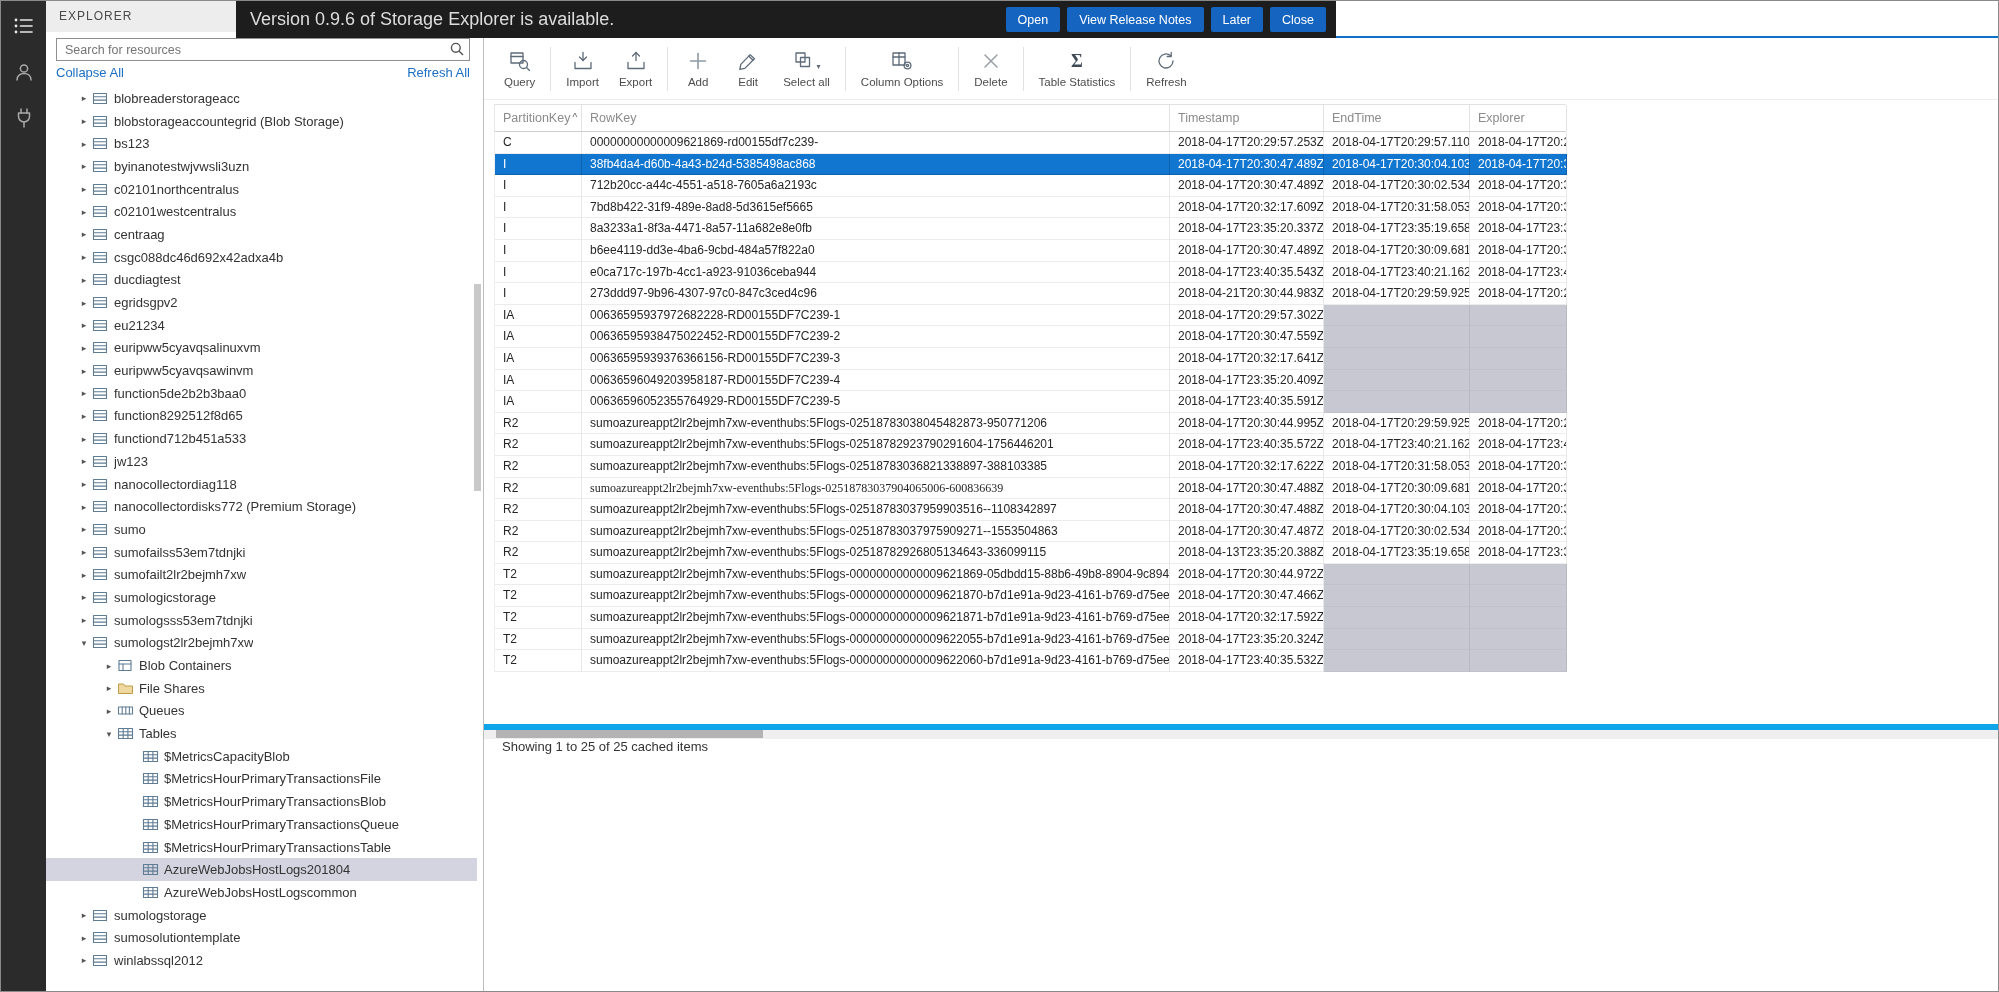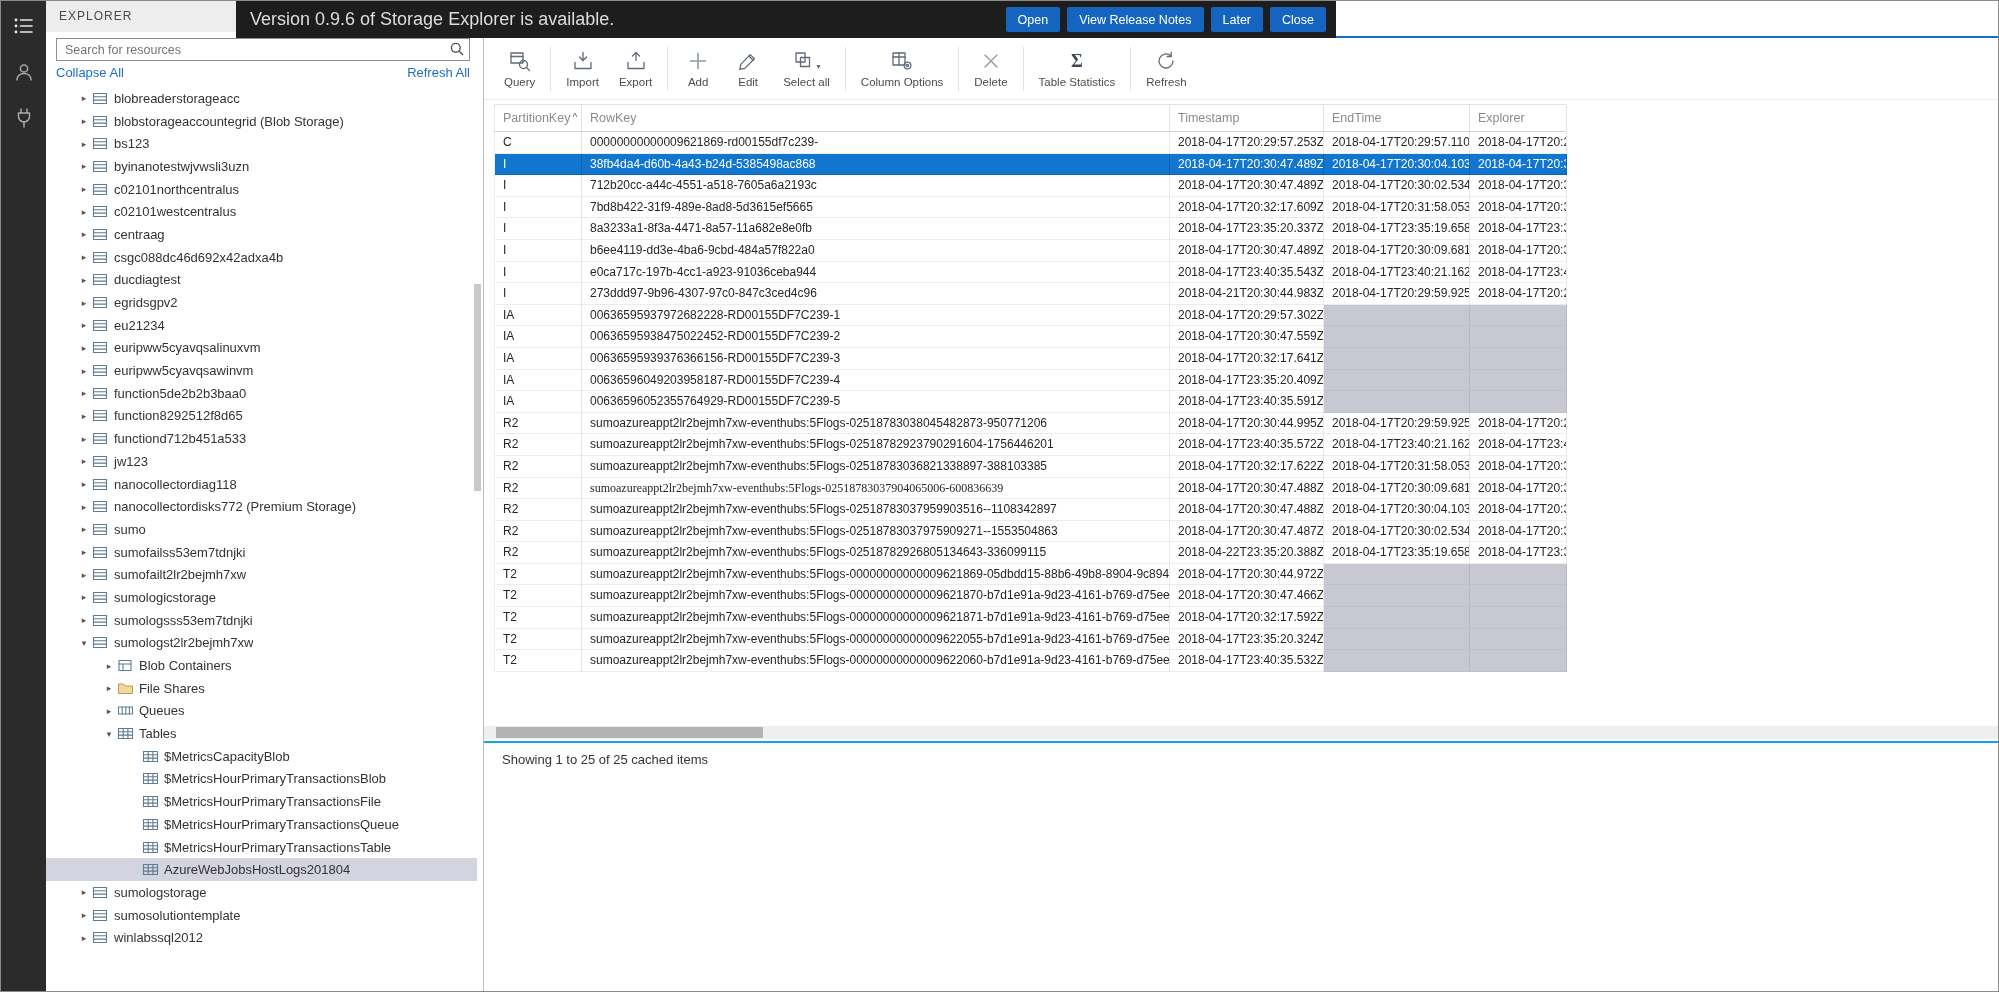--- a/index.html
+++ b/index.html
@@ -55,21 +55,21 @@
              white-space:nowrap; overflow:hidden; cursor:pointer; flex:0 0 auto; }
   .sort-caret { font-size:10px; color:#666; margin-left:2px; position:relative; top:-1px; }
   .grid-row { display:flex; height:21.6px; border-left:1px solid #efefef; cursor:pointer; }
   .g-cell { border-right:1px solid #e8e8e8; border-bottom:1px solid #ececec; font-size:12px; color:#262626;
             line-height:20.4px; padding-left:8px; white-space:nowrap; overflow:hidden; flex:0 0 auto; }
   .grid-row.selected .g-cell { background:var(--selection,#1176d0); color:#fff; border-right-color:#0d61ad; border-bottom-color:#0d61ad; }
   .g-cell.gray { background:var(--gray-cell,#c8c8d2); border-right-color:#b9b9c4; border-bottom-color:#c1c1cb; }
 
   .hscroll { position:absolute; left:0; top:688px; width:100%; height:13px; background:#efefef; }
   .hscroll-thumb { position:absolute; left:12px; top:1px; width:267px; height:11px; background:#b3b3b3; cursor:grab; }
-  .statusbar { position:absolute; left:0; top:703px; width:100%; border-top:2px solid #0ea5e9; padding:9px 0 0 18px;
+  .statusbar { position:absolute; left:0; top:686px; width:100%; border-top:6px solid #0ea5e9; padding:9px 0 0 18px;
                font-size:13px; color:#333; }
 </style>
 </head>
 <body>
 
 <div id="app">
 
   <div class="activity-bar">
       <div class="activity-icon">
         <svg width="24" height="24" viewBox="0 0 24 24" fill="none" stroke="#e8e8e8" stroke-width="1.6" stroke-linecap="round" stroke-linejoin="round">
@@ -450,34 +450,34 @@
           <span class="tree-arrow"></span>
           <span class="tree-icon">
             <svg width="17" height="15" viewBox="0 0 17 15" fill="none" stroke="#5f7c94" stroke-width="1.1" stroke-linecap="round" stroke-linejoin="round">
               <rect x="1.5" y="2.5" width="14" height="10"></rect>
               <line x1="1.5" y1="5.8" x2="15.5" y2="5.8"></line>
               <line x1="1.5" y1="9.1" x2="15.5" y2="9.1"></line>
               <line x1="6.2" y1="2.5" x2="6.2" y2="12.5"></line>
               <line x1="10.9" y1="2.5" x2="10.9" y2="12.5"></line>
             </svg>
           </span>
-          <span class="tree-label">$MetricsHourPrimaryTransactionsBlob</span>
+          <span class="tree-label">$MetricsHourPrimaryTransactionsFile</span>
         </div>
         <div class="tree-row" style="padding-left: 80px;">
           <span class="tree-arrow"></span>
           <span class="tree-icon">
             <svg width="17" height="15" viewBox="0 0 17 15" fill="none" stroke="#5f7c94" stroke-width="1.1" stroke-linecap="round" stroke-linejoin="round">
               <rect x="1.5" y="2.5" width="14" height="10"></rect>
               <line x1="1.5" y1="5.8" x2="15.5" y2="5.8"></line>
               <line x1="1.5" y1="9.1" x2="15.5" y2="9.1"></line>
               <line x1="6.2" y1="2.5" x2="6.2" y2="12.5"></line>
               <line x1="10.9" y1="2.5" x2="10.9" y2="12.5"></line>
             </svg>
           </span>
-          <span class="tree-label">$MetricsHourPrimaryTransactionsFile</span>
+          <span class="tree-label">$MetricsHourPrimaryTransactionsBlob</span>
         </div>
         <div class="tree-row" style="padding-left: 80px;">
           <span class="tree-arrow"></span>
           <span class="tree-icon">
             <svg width="17" height="15" viewBox="0 0 17 15" fill="none" stroke="#5f7c94" stroke-width="1.1" stroke-linecap="round" stroke-linejoin="round">
               <rect x="1.5" y="2.5" width="14" height="10"></rect>
               <line x1="1.5" y1="5.8" x2="15.5" y2="5.8"></line>
               <line x1="1.5" y1="9.1" x2="15.5" y2="9.1"></line>
               <line x1="6.2" y1="2.5" x2="6.2" y2="12.5"></line>
               <line x1="10.9" y1="2.5" x2="10.9" y2="12.5"></line>
@@ -503,20 +503,33 @@
           <span class="tree-icon">
             <svg width="17" height="15" viewBox="0 0 17 15" fill="none" stroke="#5f7c94" stroke-width="1.1" stroke-linecap="round" stroke-linejoin="round">
               <rect x="1.5" y="2.5" width="14" height="10"></rect>
               <line x1="1.5" y1="5.8" x2="15.5" y2="5.8"></line>
               <line x1="1.5" y1="9.1" x2="15.5" y2="9.1"></line>
               <line x1="6.2" y1="2.5" x2="6.2" y2="12.5"></line>
               <line x1="10.9" y1="2.5" x2="10.9" y2="12.5"></line>
             </svg>
           </span>
           <span class="tree-label">AzureWebJobsHostLogs201804</span>
+        </div>
+        <div class="tree-row" style="padding-left: 80px;">
+          <span class="tree-arrow"></span>
+          <span class="tree-icon">
+            <svg width="17" height="15" viewBox="0 0 17 15" fill="none" stroke="#5f7c94" stroke-width="1.1" stroke-linecap="round" stroke-linejoin="round">
+              <rect x="1.5" y="2.5" width="14" height="10"></rect>
+              <line x1="1.5" y1="5.8" x2="15.5" y2="5.8"></line>
+              <line x1="1.5" y1="9.1" x2="15.5" y2="9.1"></line>
+              <line x1="6.2" y1="2.5" x2="6.2" y2="12.5"></line>
+              <line x1="10.9" y1="2.5" x2="10.9" y2="12.5"></line>
+            </svg>
+          </span>
+          <span class="tree-label">AzureWebJobsHostLogscommon</span>
         </div>
         <div class="tree-row" style="padding-left: 30px;">
           <span class="tree-arrow">▸</span>
           <span class="tree-icon">
             <svg width="17" height="15" viewBox="0 0 17 15" fill="none" stroke="#5f7c94" stroke-width="1.1" stroke-linecap="round" stroke-linejoin="round">
               <rect x="1.5" y="2.5" width="13" height="10"></rect>
               <line x1="1.5" y1="5.8" x2="14.5" y2="5.8"></line>
               <line x1="1.5" y1="9.1" x2="14.5" y2="9.1"></line>
             </svg>
           </span>
@@ -799,21 +812,21 @@
           <div class="grid-row">
             <div class="g-cell" style="width: 87px;">R2</div>
             <div class="g-cell" style="width: 588px;">sumoazureappt2lr2bejmh7xw-eventhubs:5Flogs-02518783037975909271--1553504863</div>
             <div class="g-cell" style="width: 154px;">2018-04-17T20:30:47.487Z</div>
             <div class="g-cell" style="width: 146px;">2018-04-17T20:30:02.534Z</div>
             <div class="g-cell" style="width: 97px;">2018-04-17T20:3</div>
           </div>
           <div class="grid-row">
             <div class="g-cell" style="width: 87px;">R2</div>
             <div class="g-cell" style="width: 588px;">sumoazureappt2lr2bejmh7xw-eventhubs:5Flogs-02518782926805134643-336099115</div>
-            <div class="g-cell" style="width: 154px;">2018-04-22T23:35:20.388Z</div>
+            <div class="g-cell" style="width: 154px;">2018-04-13T23:35:20.388Z</div>
             <div class="g-cell" style="width: 146px;">2018-04-17T23:35:19.658Z</div>
             <div class="g-cell" style="width: 97px;">2018-04-17T23:3</div>
           </div>
           <div class="grid-row">
             <div class="g-cell" style="width: 87px;">T2</div>
             <div class="g-cell" style="width: 588px;">sumoazureappt2lr2bejmh7xw-eventhubs:5Flogs-00000000000009621869-05dbdd15-88b6-49b8-8904-9c89482412ba</div>
             <div class="g-cell" style="width: 154px;">2018-04-17T20:30:44.972Z</div>
             <div class="g-cell gray" style="width: 146px;"></div>
             <div class="g-cell gray" style="width: 97px;"></div>
           </div>

